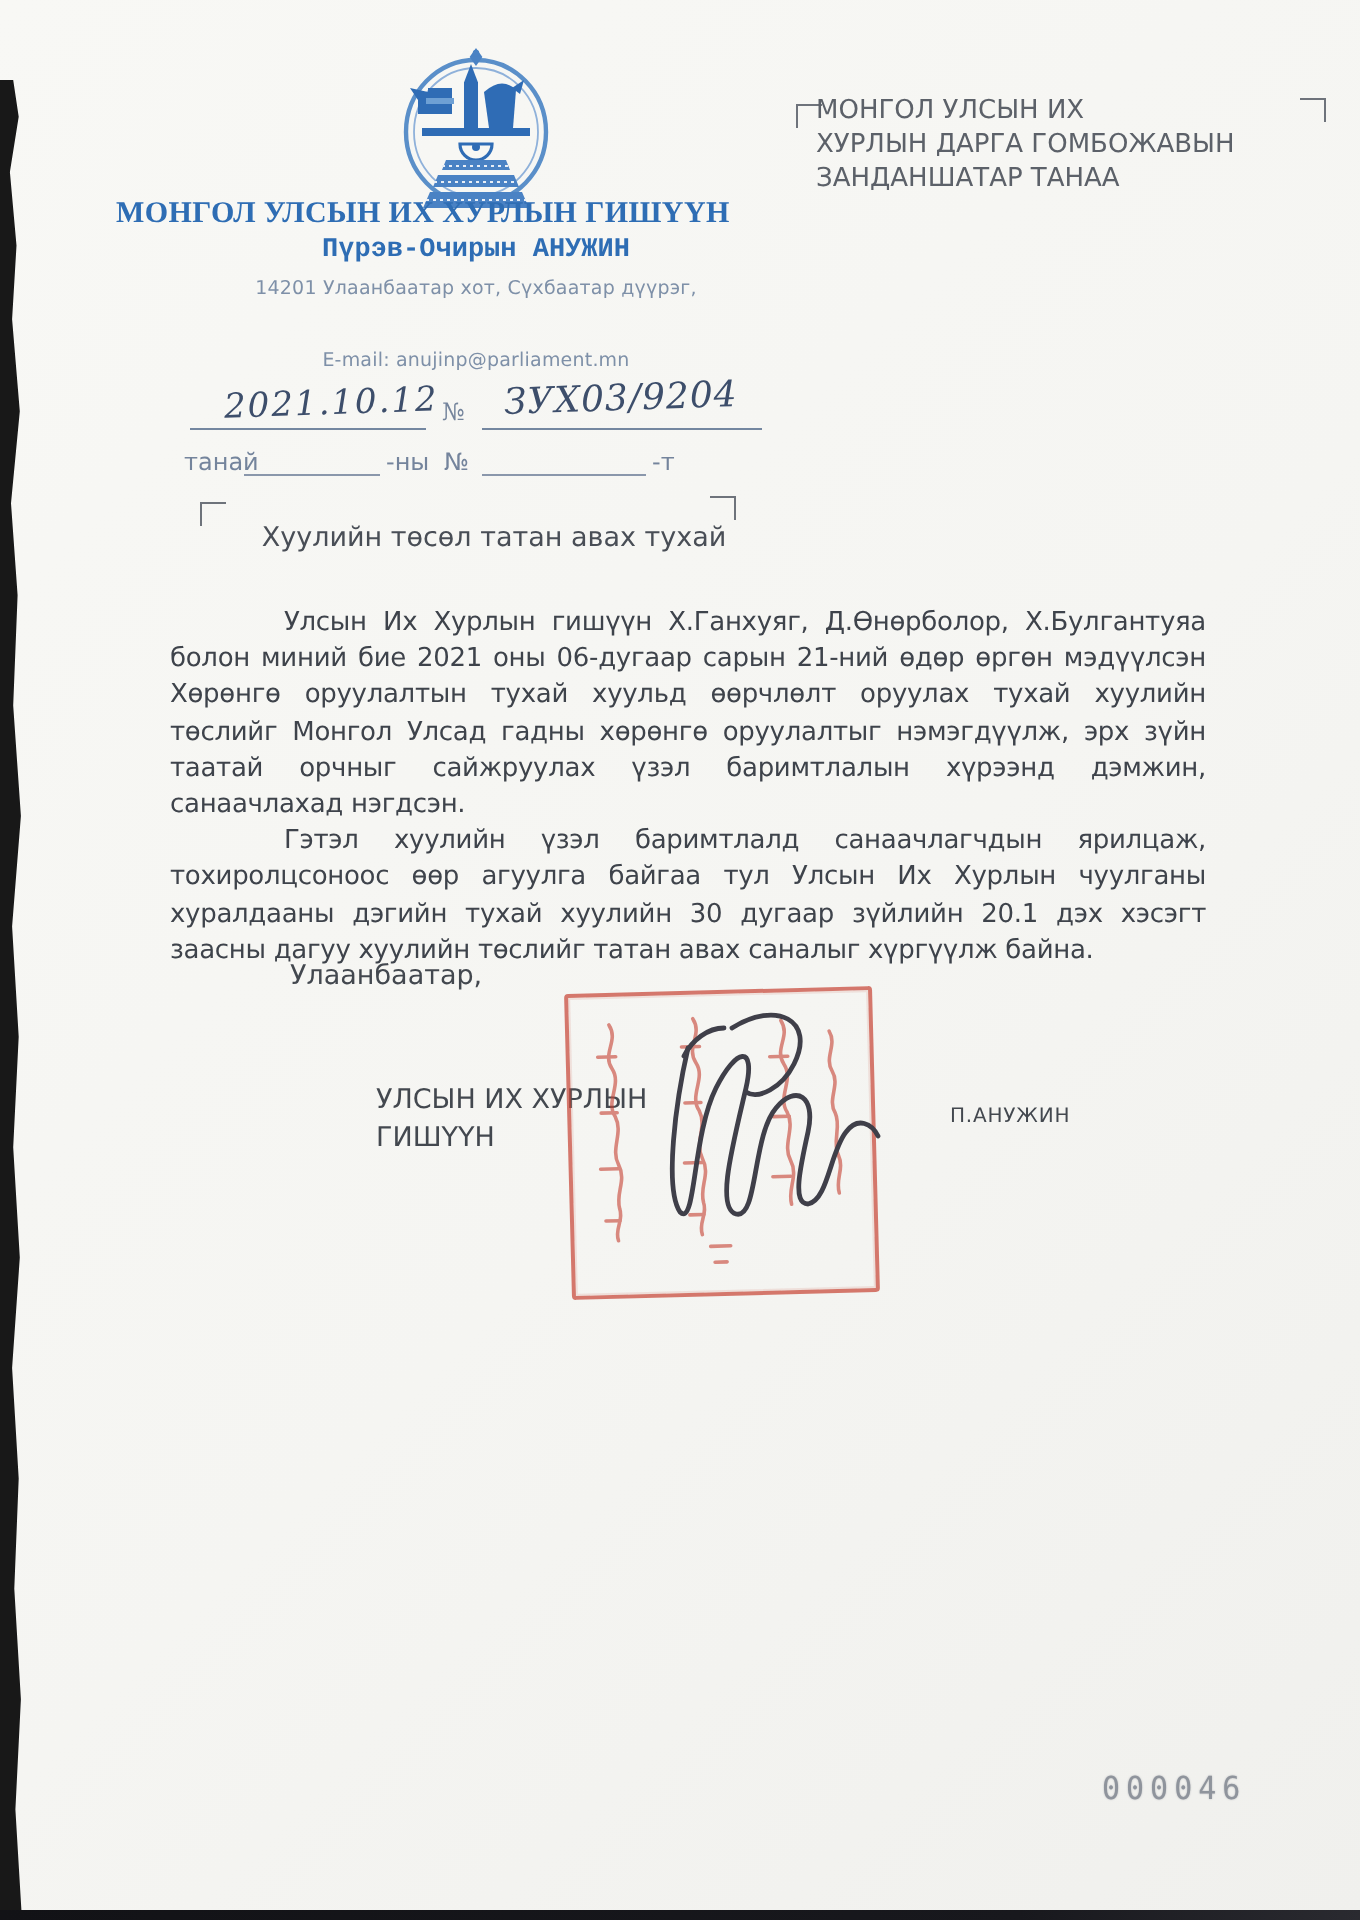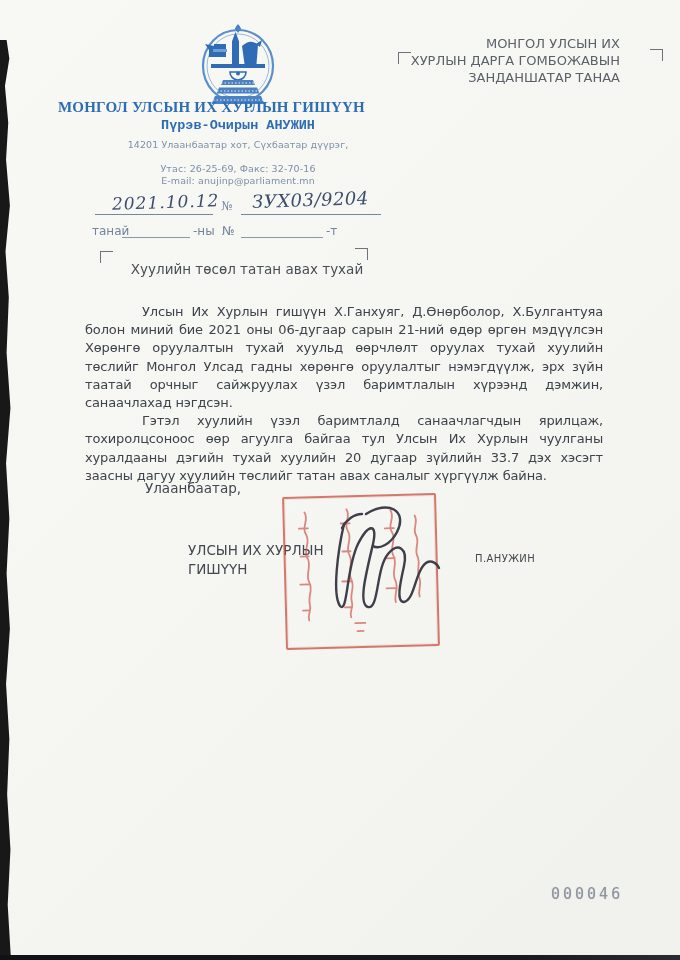--- a/index.html
+++ b/index.html
@@ -49,21 +49,21 @@
   .line-num{left:241px;top:214px;width:140px;}
   .no-sign-main{position:absolute;left:221px;top:199px;font-size:12px;color:#74849c;font-family:"DejaVu Serif",serif;}
   .your-ref{position:absolute;left:0;top:0;width:680px;height:0;font-size:12px;color:#74849c;}
   .yr-prefix{position:absolute;left:92px;top:224px;}
   .yr-ny{position:absolute;left:193px;top:224px;}
   .yr-no{position:absolute;left:222px;top:224px;}
   .yr-t{position:absolute;left:326px;top:224px;}
   .yr-blank1{left:122px;top:237px;width:68px;border-top:1.3px solid #8a97ab;position:absolute;}
   .yr-blank2{left:241px;top:237px;width:82px;border-top:1.3px solid #8a97ab;position:absolute;}
   
-  .addressee{position:absolute;left:408px;top:35px;width:212px;text-align:right;
+  .addressee{position:absolute;left:408px;top:47px;width:212px;text-align:left;
     font-size:13px;line-height:17px;color:#5c6169;}
   .bracket{position:absolute;width:12px;height:11px;}
   .bracket.tl{border-left:1.6px solid #6e737b;border-top:1.6px solid #6e737b;}
   .bracket.tr{border-right:1.6px solid #6e737b;border-top:1.6px solid #6e737b;}
   .addr-bl{left:398px;top:52px;}
   .addr-br{left:650px;top:49px;}
   
   .subj-bl{left:100px;top:251px;}
   .subj-br{left:355px;top:248px;}
   .subject{position:absolute;left:118px;top:261px;width:258px;text-align:center;
@@ -122,21 +122,20 @@
     <path d="M31 65.5 h38 l2.5 6 h-43 z" fill="#4a82c4"></path>
     <path d="M27 74 h46 l3.5 8 h-53 z" fill="#4a82c4"></path>
     <line x1="33" y1="61" x2="67" y2="61" stroke="#e8eef6" stroke-width="1" stroke-dasharray="1.5 2"></line>
     <line x1="29" y1="69" x2="71" y2="69" stroke="#e8eef6" stroke-width="1" stroke-dasharray="1.5 2"></line>
     <line x1="25" y1="78" x2="75" y2="78" stroke="#e8eef6" stroke-width="1" stroke-dasharray="1.5 2"></line>
   </svg>
 
   <div class="org-name">МОНГОЛ УЛСЫН ИХ ХУРЛЫН ГИШҮҮН</div>
   <div class="member-name">Пүрэв-Очирын АНУЖИН</div>
   <div class="addr" style="top:139px">14201 Улаанбаатар хот, Сүхбаатар дүүрэг,</div>
-  <div class="addr" style="top:163px">Утас: 26-25-69, Факс: 32-70-16</div>
   <div class="addr" style="top:175px">E-mail: anujinp@parliament.mn</div>
 
   <span class="hw hw-date">2021.10.12</span>
   <div class="ref-line line-date"></div>
   <span class="no-sign-main">№</span>
   <span class="hw hw-num">ЗУХ03/9204</span>
   <div class="ref-line line-num"></div>
 
   <div class="your-ref">
     <span class="yr-prefix">танай</span>
@@ -154,21 +153,21 @@
     <div>ХУРЛЫН ДАРГА ГОМБОЖАВЫН</div>
     <div>ЗАНДАНШАТАР ТАНАА</div>
   </div>
 
   <div class="bracket tl subj-bl"></div>
   <div class="bracket tr subj-br"></div>
   <div class="subject">Хуулийн төсөл татан авах тухай</div>
 
   <div class="body-text">
     <p>Улсын Их Хурлын гишүүн Х.Ганхуяг, Д.Өнөрболор, Х.Булгантуяа болон миний бие 2021 оны 06-дугаар сарын 21-ний өдөр өргөн мэдүүлсэн Хөрөнгө оруулалтын тухай хуульд өөрчлөлт оруулах тухай хуулийн төслийг Монгол Улсад гадны хөрөнгө оруулалтыг нэмэгдүүлж, эрх зүйн таатай орчныг сайжруулах үзэл баримтлалын хүрээнд дэмжин, санаачлахад нэгдсэн.</p>
-    <p>Гэтэл хуулийн үзэл баримтлалд санаачлагчдын ярилцаж, тохиролцсоноос өөр агуулга байгаа тул Улсын Их Хурлын чуулганы хуралдааны дэгийн тухай хуулийн 20 дугаар зүйлийн 33.7 дэх хэсэгт заасны дагуу хуулийн төслийг татан авах саналыг хүргүүлж байна.</p>
+    <p>Гэтэл хуулийн үзэл баримтлалд санаачлагчдын ярилцаж, тохиролцсоноос өөр агуулга байгаа тул Улсын Их Хурлын чуулганы хуралдааны дэгийн тухай хуулийн 30 дугаар зүйлийн 20.1 дэх хэсэгт заасны дагуу хуулийн төслийг татан авах саналыг хүргүүлж байна.</p>
   </div>
 
   <div class="salutation">Улаанбаатар,</div>
   <div class="signer-title">
     <div>УЛСЫН ИХ ХУРЛЫН</div>
     <div>ГИШҮҮН</div>
   </div>
   <div class="signer-name">П.АНУЖИН</div>
 
   <div class="stamp">

